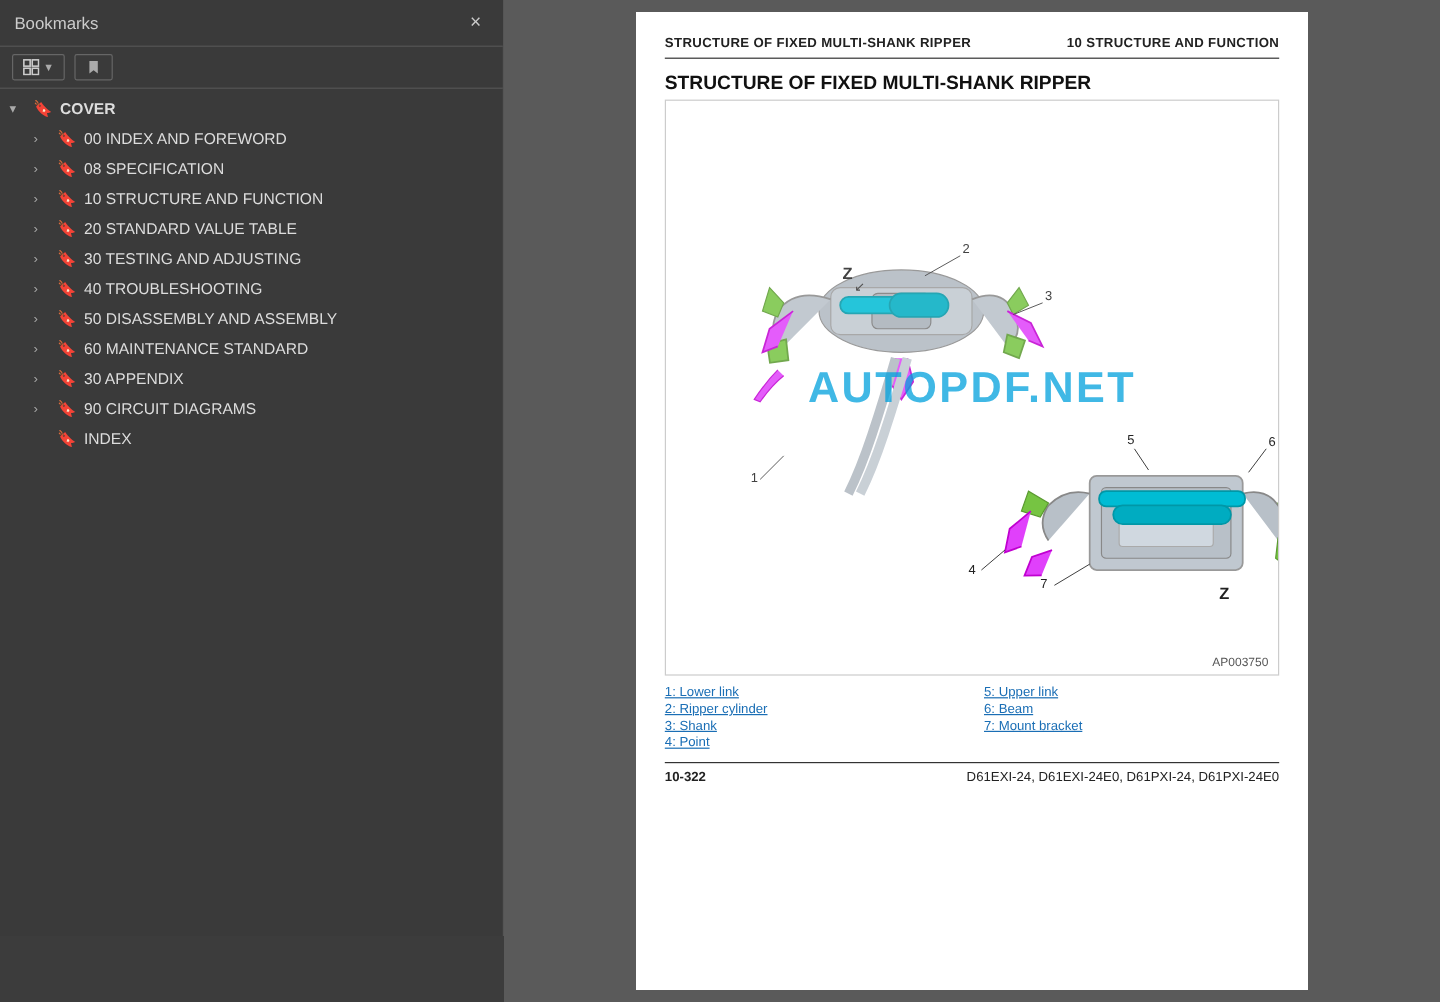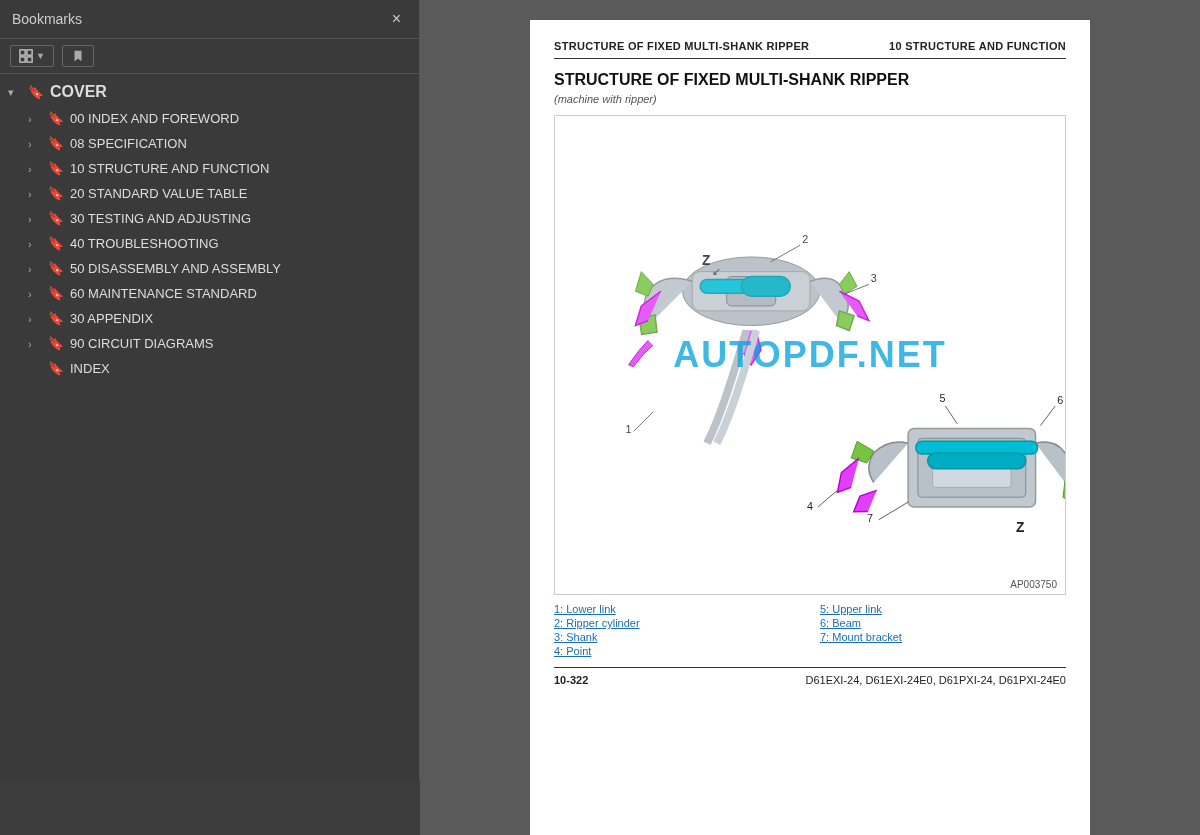--- a/index.html
+++ b/index.html
@@ -129,21 +129,21 @@
 
     .cover-item .bookmark-icon {
       width: 16px;
       min-width: 16px;
       margin-right: 6px;
       font-size: 13px;
       color: #888;
     }
 
     .cover-item .bookmark-label {
-      font-size: 16px;
+      font-size: 13px;
       color: #ddd;
       font-weight: bold;
       text-align: right;
     }
 
     
     .indent-1 { padding-left: 28px; }
 
     
     #main-content {
@@ -157,21 +157,20 @@
 
     #page-view {
       background: white;
       width: 100%;
       max-width: 560px;
       height: 100%;
       overflow: hidden;
       position: relative;
       padding: 20px 24px 16px 24px;
       font-family: Arial, sans-serif;
-      margin-top: 10px;
     }
 
     #page-header {
       display: flex;
       justify-content: space-between;
       align-items: center;
       border-bottom: 1px solid #333;
       padding-bottom: 6px;
       margin-bottom: 12px;
     }
@@ -370,21 +369,20 @@
   </div>
 </div>
 
 <div id="main-content">
   <div id="page-view">
     <div id="page-header">
       <span id="page-header-left">STRUCTURE OF FIXED MULTI-SHANK RIPPER</span>
       <span id="page-header-right">10 STRUCTURE AND FUNCTION</span>
     </div>
     <div id="doc-title">STRUCTURE OF FIXED MULTI-SHANK RIPPER</div>
-    <div id="doc-subtitle">(machine with ripper)</div>
 
     <div id="diagram-container">
       <div id="watermark">AUTOPDF.NET</div>
       
       <svg class="diagram-svg" viewBox="0 0 520 480" xmlns="http://www.w3.org/2000/svg">
 
         <g opacity="0.85">
 
           <ellipse cx="200" cy="175" rx="70" ry="35" fill="#b0b8c0" stroke="#888" stroke-width="1"></ellipse>
           <rect x="140" y="155" width="120" height="40" rx="8" fill="#c0c8d0" stroke="#999" stroke-width="1"></rect>

